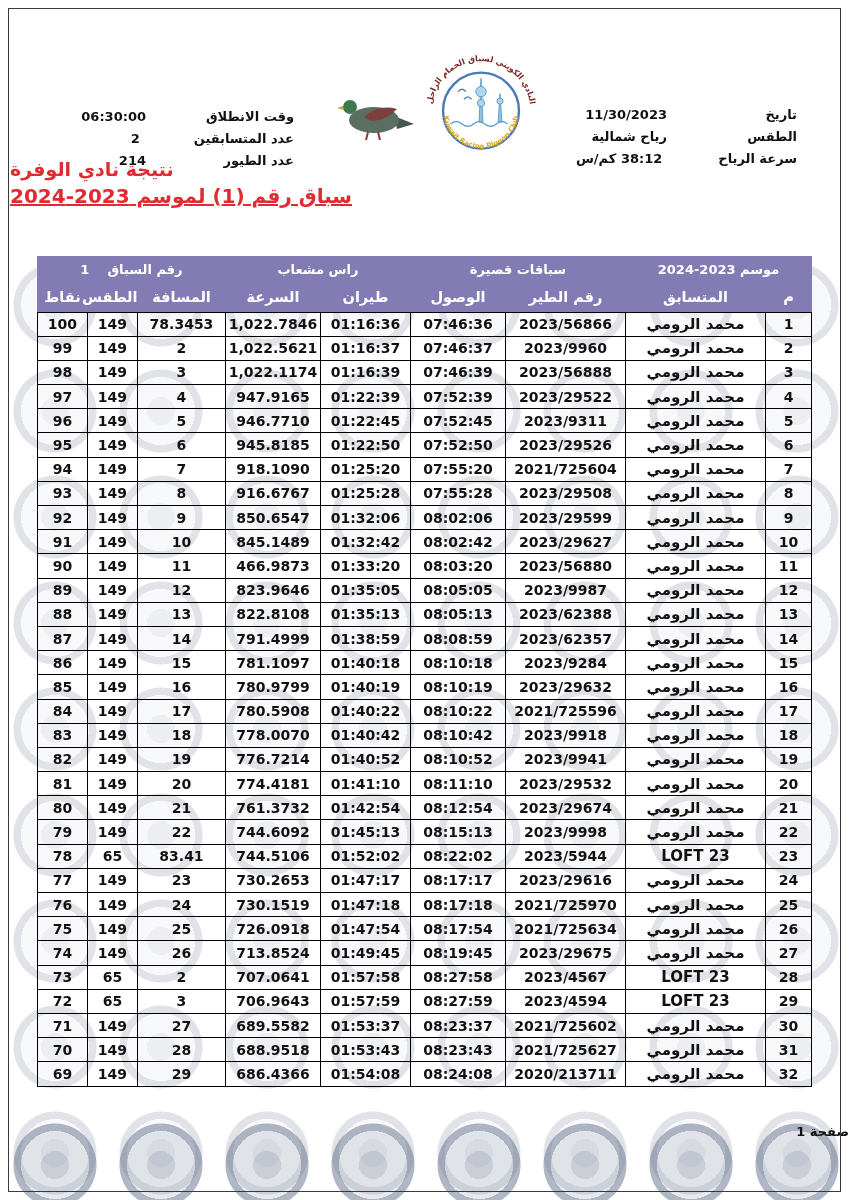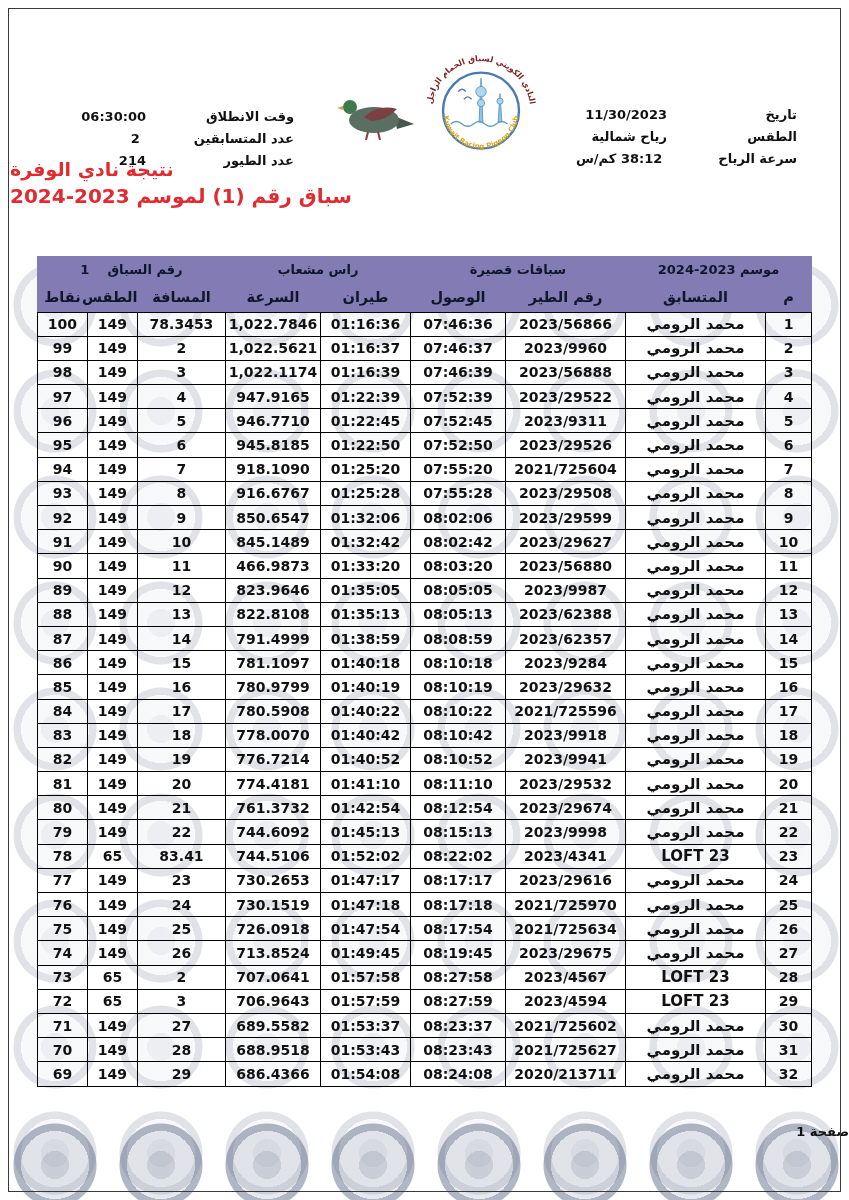--- a/index.html
+++ b/index.html
@@ -54,31 +54,31 @@
   .meta-left  .m-value { margin-right: 54px; }
 
   
   .logo-wrap { position: absolute; top: 48px; left: 0; right: 0; display: flex; justify-content: center; }
   .logo-inner { position: relative; width: 118px; height: 112px; transform: translateX(56px); }
   .pigeon { position: absolute; left: -88px; top: 38px; }
 
   
   .titles { position: absolute; top: 156px; left: 0; right: 0; text-align: left; color: var(--title-red); font-weight: bold; padding-left: 10px; }
   .t1 { font-size: 19px; line-height: 26px; }
-  .t2 { font-size: 20px; line-height: 29px; }
+  .t2 { font-size: 20px; line-height: 29px; text-decoration: underline; }
   .t3 { font-size: 20px; line-height: 28px; }
 
   
   table.results {
     position: absolute; top: 256px; right: 37px; width: 774px;
     border-collapse: collapse; table-layout: fixed;
     text-align: center;
   }
   table.results thead th {
-    background: var(--purple); color: #0f172a; font-weight: bold; border: none;
+    background: var(--purple); color: #ffffff; font-weight: bold; border: none;
   }
   tr.band th { height: 26px; font-size: 13px; }
   tr.cols th { height: 30px; font-size: 14.5px; }
   table.results tbody td {
     border: 1px solid #000;
     height: 24.2px;
     font-size: 14px; font-weight: bold;
     padding: 0 2px;
     background: transparent;
     white-space: nowrap; overflow: hidden;
@@ -441,21 +441,21 @@
             <td>08:15:13</td>
             <td>01:45:13</td>
             <td>744.6092</td>
             <td>22</td>
             <td>149</td>
             <td>79</td>
           </tr>
           <tr>
             <td>23</td>
             <td class="competitor">LOFT 23</td>
-            <td>2023/4341</td>
+            <td>2023/5944</td>
             <td>08:22:02</td>
             <td>01:52:02</td>
             <td>744.5106</td>
             <td>83.41</td>
             <td>65</td>
             <td>78</td>
           </tr>
           <tr>
             <td>24</td>
             <td class="competitor">محمد الرومي</td>

